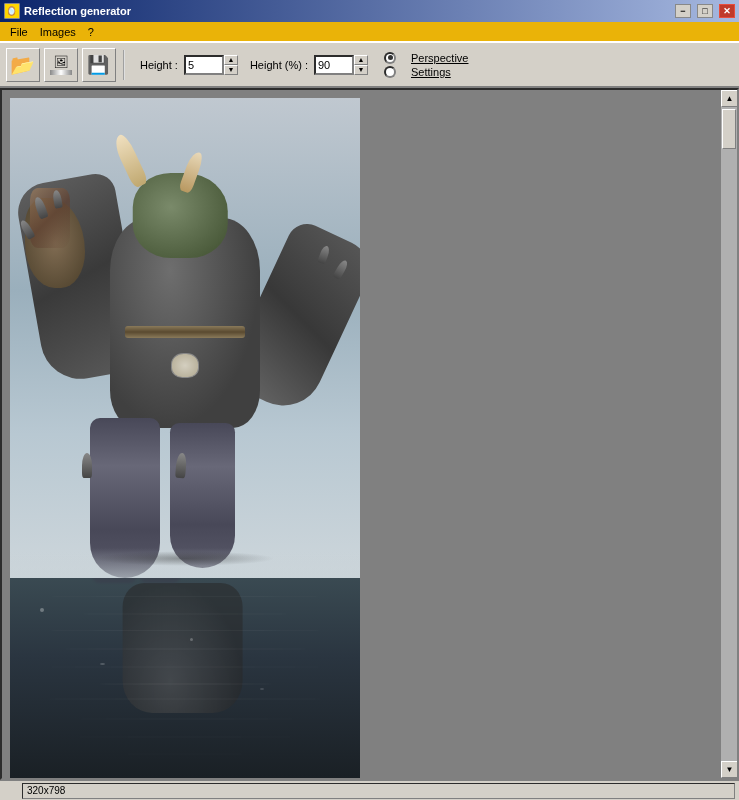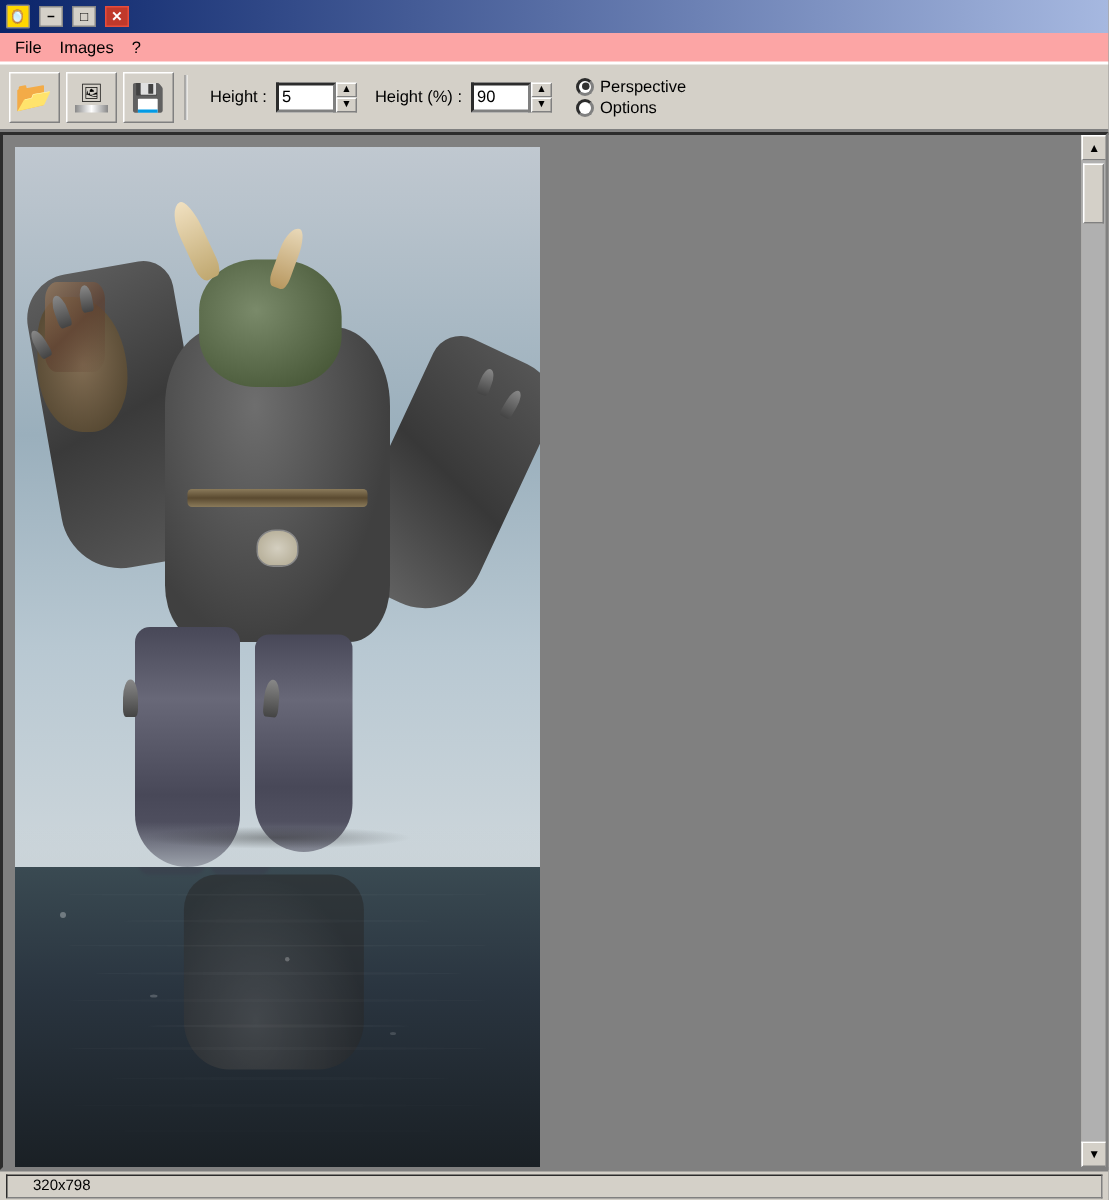--- a/index.html
+++ b/index.html
@@ -49,21 +49,21 @@
       color: white;
       font-weight: bold;
       flex-shrink: 0;
     }
     .win-btn.minimize { background: #d4d0c8; color: #000; border-color: #888; }
     .win-btn.maximize { background: #d4d0c8; color: #000; border-color: #888; }
     .win-btn.close { background: #c0392b; color: white; border-color: #e74c3c; }
 
     
     #menu-bar {
-      background: #fca5a5;
+      background: #eab308;
       height: 20px;
       display: flex;
       align-items: center;
       padding: 0 4px;
       border-bottom: 1px solid #fff;
     }
     .menu-item {
       padding: 2px 6px;
       cursor: pointer;
       font-size: 11px;
@@ -133,22 +133,23 @@
     }
     .radio-group {
       display: flex;
       flex-direction: column;
       gap: 2px;
       margin-left: 12px;
     }
     .radio-item {
       display: flex;
       align-items: center;
-      gap: 4px;
-      cursor: pointer;
+      gap: 15px;
+      cursor: pointer;
+      text-decoration: underline;
     }
     .radio-circle {
       width: 12px;
       height: 12px;
       border-radius: 50%;
       border: 2px inset #808080;
       background: white;
       display: flex; align-items: center; justify-content: center;
       flex-shrink: 0;
     }
@@ -222,22 +223,23 @@
       display: flex;
       align-items: center;
       padding: 0 4px;
       gap: 8px;
     }
     .status-segment {
       border: 1px inset #808080;
       height: 16px;
       display: flex;
       align-items: center;
-      padding: 0 17px;
+      padding: 0 4px;
       font-size: 10px;
+      margin-left: 18px;
     }
     .status-segment:first-child { width: 60px; }
     .status-segment:last-child { flex: 1; }
 
     
     #image-wrapper {
       width: 350px;
       background: #c5c5c5;
       position: relative;
     }
@@ -282,20 +284,21 @@
       right: 0;
       height: 30px;
       background: linear-gradient(transparent, rgba(200,210,215,0.6));
     }
   </style>
 </head>
 <body>
 
 <div id="title-bar">
   <div class="title-icon">🪞</div>
+  <span class="title-text">Reflection generator</span>
   <div class="win-btn minimize">−</div>
   <div class="win-btn maximize">□</div>
   <div class="win-btn close">✕</div>
 </div>
 
 <div id="menu-bar">
   <div class="menu-item">File</div>
   <div class="menu-item">Images</div>
   <div class="menu-item">?</div>
 </div>
@@ -339,21 +342,21 @@
 
   <div class="radio-group">
     <div class="radio-item">
       <div class="radio-circle">
         <div class="radio-dot"></div>
       </div>
       <span>Perspective</span>
     </div>
     <div class="radio-item">
       <div class="radio-circle"></div>
-      <span>Options</span>
+      <span>Settings</span>
     </div>
   </div>
 </div>
 
 <div id="main-content">
   <div id="canvas-area">
     <div id="image-container">
 
       <div id="image-wrapper">
 

